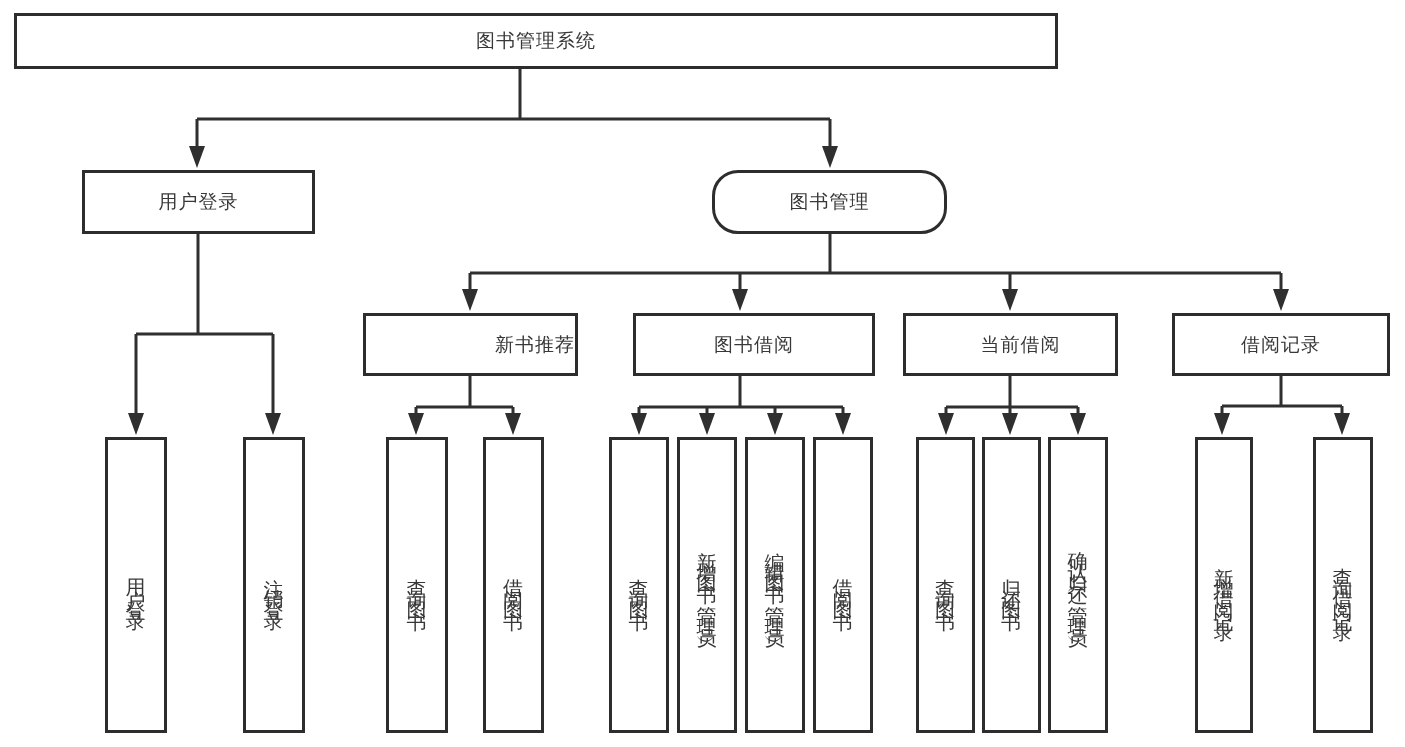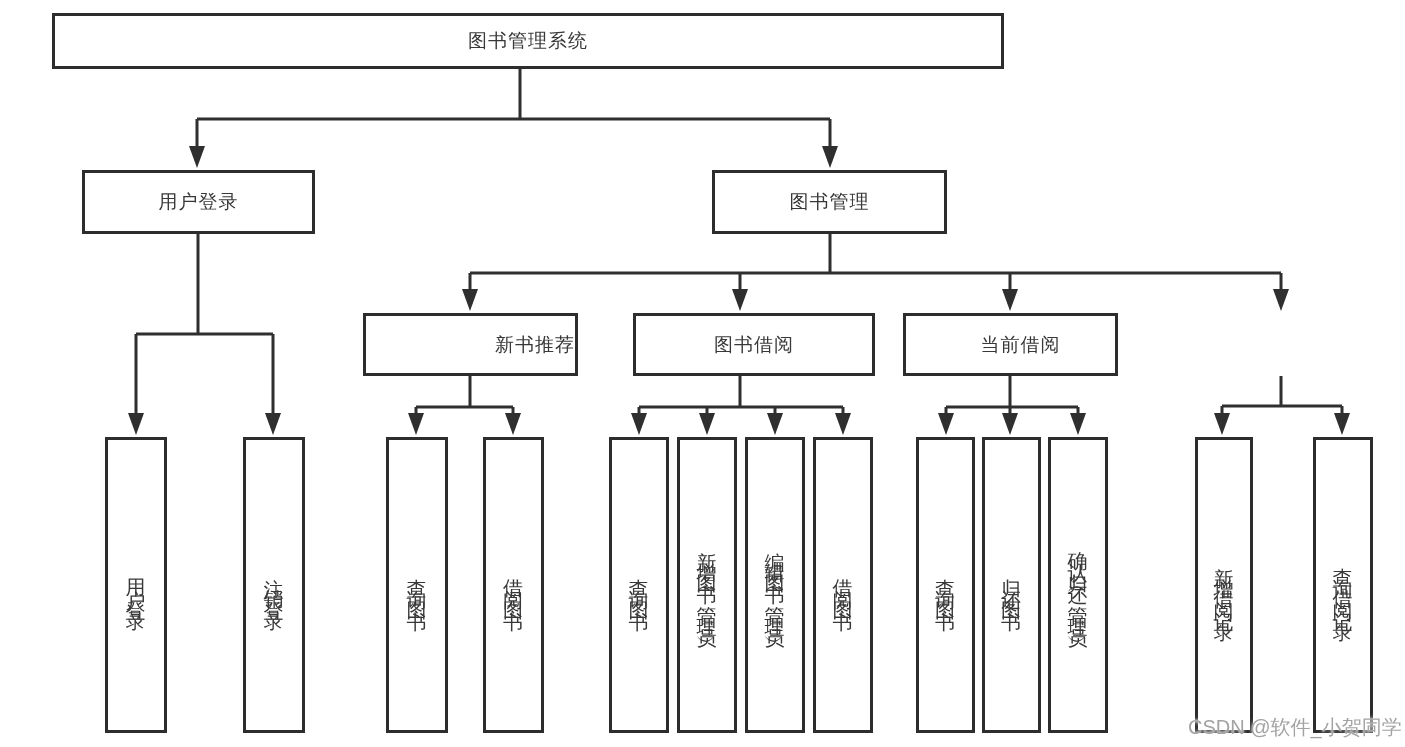--- a/index.html
+++ b/index.html
@@ -104,39 +104,42 @@
     </g>
 
     <g>
       <path class="shaft" d="M1281,376 V406 M1222,406 H1342"></path>
       <path class="shaft" d="M1222,406 V415 M1342,406 V415"></path>
       <path class="head" d="M1214,413 L1230,413 L1222,435 Z"></path>
       <path class="head" d="M1334,413 L1350,413 L1342,435 Z"></path>
     </g>
   </svg>
 
-  <div class="node hbox root" style="left:14px;top:13px;width:952px;height:56px;margin-left:38px;">
+  <div class="node hbox root" style="left:14px;top:13px;width:1044px;height:56px;">
     <span>图书管理系统</span>
   </div>
 
   <div class="node hbox" style="left:82px;top:170px;width:233px;height:64px;">
     <span>用户登录</span>
   </div>
-  <div class="node hbox" style="left:712px;top:170px;width:235px;height:64px;">
+  <div class="node hbox" style="left:712px;top:170px;width:235px;height:64px;border-radius:26px;">
     <span>图书管理</span>
   </div>
 
   <div class="node hbox" style="left:363px;top:313px;width:215px;height:63px;justify-content:flex-end;">
     <span>新书推荐</span>
   </div>
   <div class="node hbox" style="left:633px;top:313px;width:242px;height:63px;">
     <span>图书借阅</span>
   </div>
   <div class="node hbox" style="left:903px;top:313px;width:215px;height:63px;padding-left:20px;">
     <span>当前借阅</span>
+  </div>
+  <div class="node hbox" style="left:1172px;top:313px;width:218px;height:63px;">
+    <span>借阅记录</span>
   </div>
 
   <div class="node vbox" style="left:105px;width:62px;">
     <span>用户登录</span>
   </div>
   <div class="node vbox" style="left:243px;width:62px;">
     <span>注销登录</span>
   </div>
 
   <div class="node vbox" style="left:386px;width:62px;">
@@ -169,15 +172,14 @@
     <span>确认归还（管理员）</span>
   </div>
 
   <div class="node vbox" style="left:1195px;width:58px;">
     <span>新增借阅记录</span>
   </div>
   <div class="node vbox" style="left:1313px;width:60px;">
     <span>查询借阅记录</span>
   </div>
 
-  <div class="watermark">CSDN @软件_小贺同学</div>
 
 </div>
 
 </body></html>

